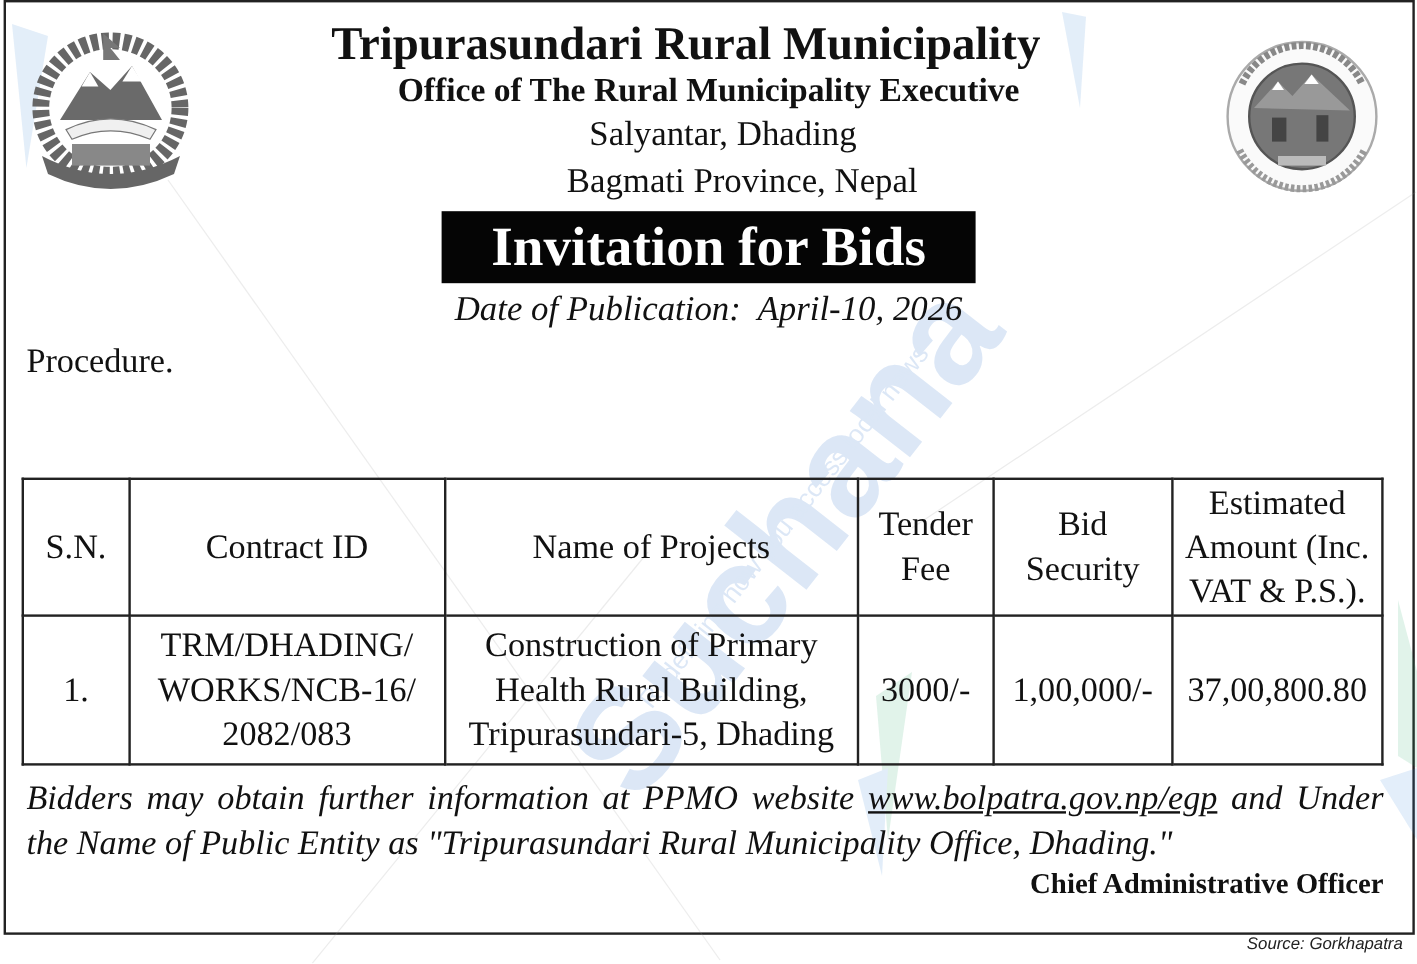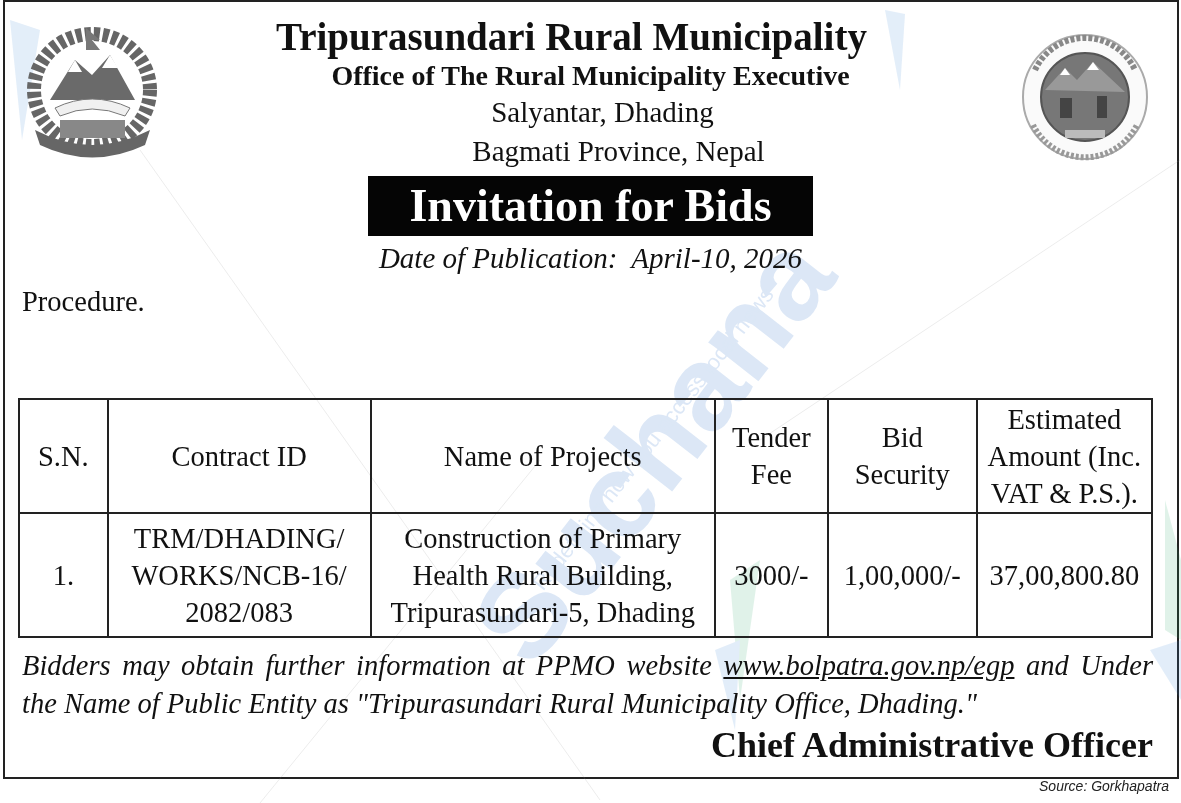--- a/index.html
+++ b/index.html
@@ -23,21 +23,21 @@
     .c-id { width: 255px; }
     .c-name { width: 342px; }
     .c-fee { width: 104px; }
     .c-sec { width: 140px; }
     .c-amt { width: 166px; }
     td.left { text-align: center; }
     .footer { top: 647px; left: 22px; width: 1131px; font-size: 28.5px; line-height: 38px; font-style: italic; }
     .foot-line { display: block; text-align: justify; text-align-last: justify; }
     .foot-line.last { text-align-last: left; }
     .link { text-decoration: underline; color: #111; }
-    .signature { top: 724px; right: 28px; font-size: 36px; font-weight: bold; text-align: right; }
+    .signature { top: 724px; right: 28px; font-size: 24px; font-weight: bold; text-align: right; }
     .source { top: 778px; right: 12px; font-family: "Liberation Sans", sans-serif; font-style: italic; font-size: 14px; color: #222; }
     .emblem { position: absolute; }
     .watermark { position: absolute; pointer-events: none; }
   </style>
 </head>
 <body>
 
 <div class="frame abs"></div>
 
 <svg class="watermark" width="1181" height="803" style="left:0;top:0;" viewBox="0 0 1181 803">

